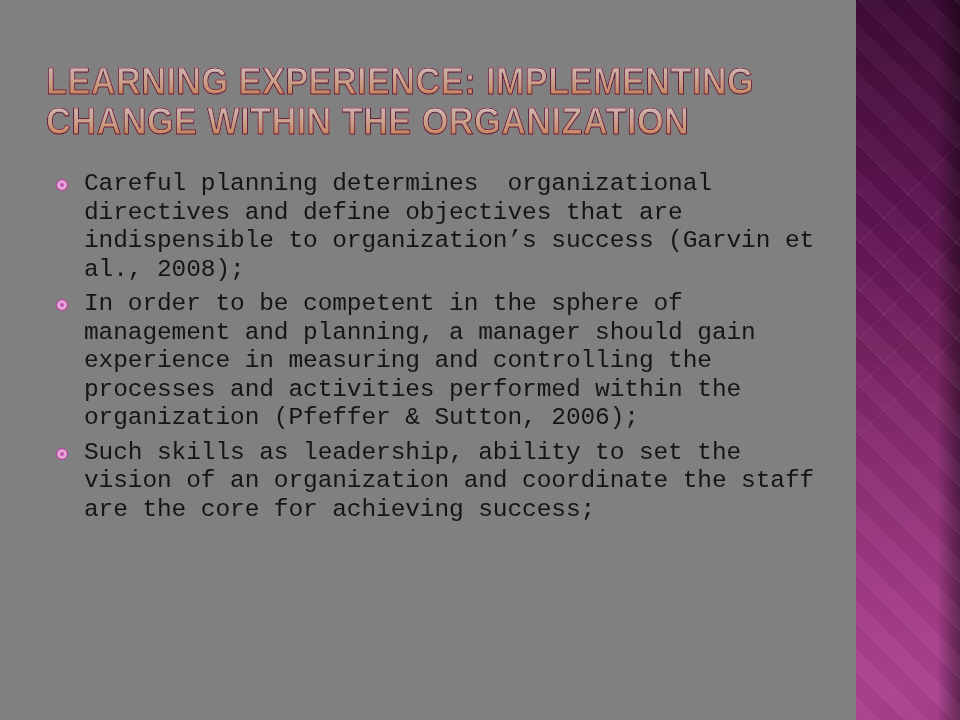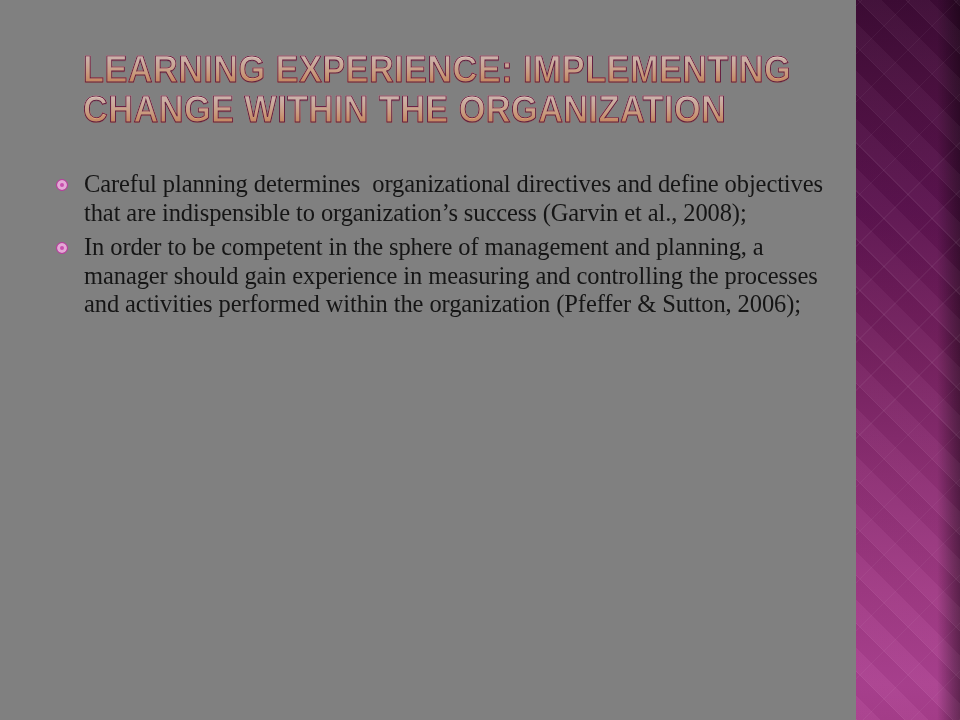--- a/index.html
+++ b/index.html
@@ -63,23 +63,22 @@
         rgba(255,255,255,0.030) 17px,
         rgba(0,0,0,0.030) 17px,
         rgba(0,0,0,0.030) 34px);
     pointer-events: none;
   }
 
   
   #title-block {
     position: absolute;
     left: 46px;
-    top: 50px;
+    top: 62px;
     width: 790px;
-    margin-left: 37px;
   }
   .title-line {
     font-family: "Liberation Sans", sans-serif;
     font-weight: bold;
     font-size: 37px;
     line-height: 40px;
     letter-spacing: 0.4px;
     text-transform: uppercase;
     transform: scaleX(0.93);
     transform-origin: left center;
@@ -120,21 +119,21 @@
     margin-top: 9px;
     margin-right: 16px;
     border-radius: 50%;
     background: #c94fae;
     box-shadow: inset 0 0 0 3px #e3a8d5;
     border: 1px solid #b63f9c;
     box-sizing: border-box;
   }
   .bullet-text {
     flex: 1 1 auto;
-    font-family: Liberation Serif, serif;
+    font-family: Liberation Mono, monospace;
     font-size: 24.5px;
     line-height: 28.5px;
     color: #151515;
     letter-spacing: -0.1px;
     white-space: pre-wrap;
   }
 </style>
 </head>
 <body>
 
@@ -155,15 +154,19 @@
       <span class="bullet-marker"></span>
       <span class="bullet-text">Careful planning determines  organizational directives and define objectives that are indispensible to organization’s success (Garvin et al., 2008);</span>
     </div>
 
 
     <div class="bullet-row">
       <span class="bullet-marker"></span>
       <span class="bullet-text">In order to be competent in the sphere of management and planning, a manager should gain experience in measuring and controlling the processes and activities performed within the organization (Pfeffer &amp; Sutton, 2006);</span>
     </div>
 
+    <div class="bullet-row">
+      <span class="bullet-marker"></span>
+      <span class="bullet-text">Such skills as leadership, ability to set the vision of an organization and coordinate the staff are the core for achieving success;</span>
+    </div>
 
   </div>
 </div>
 
 </body></html>

